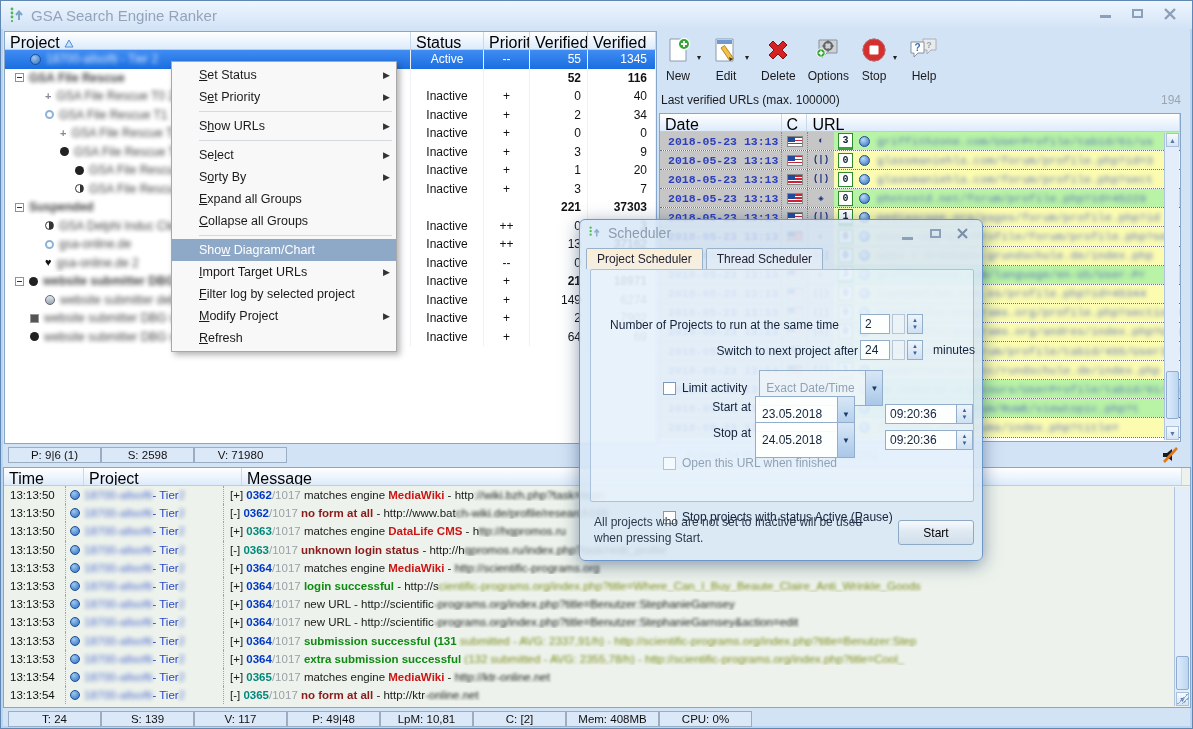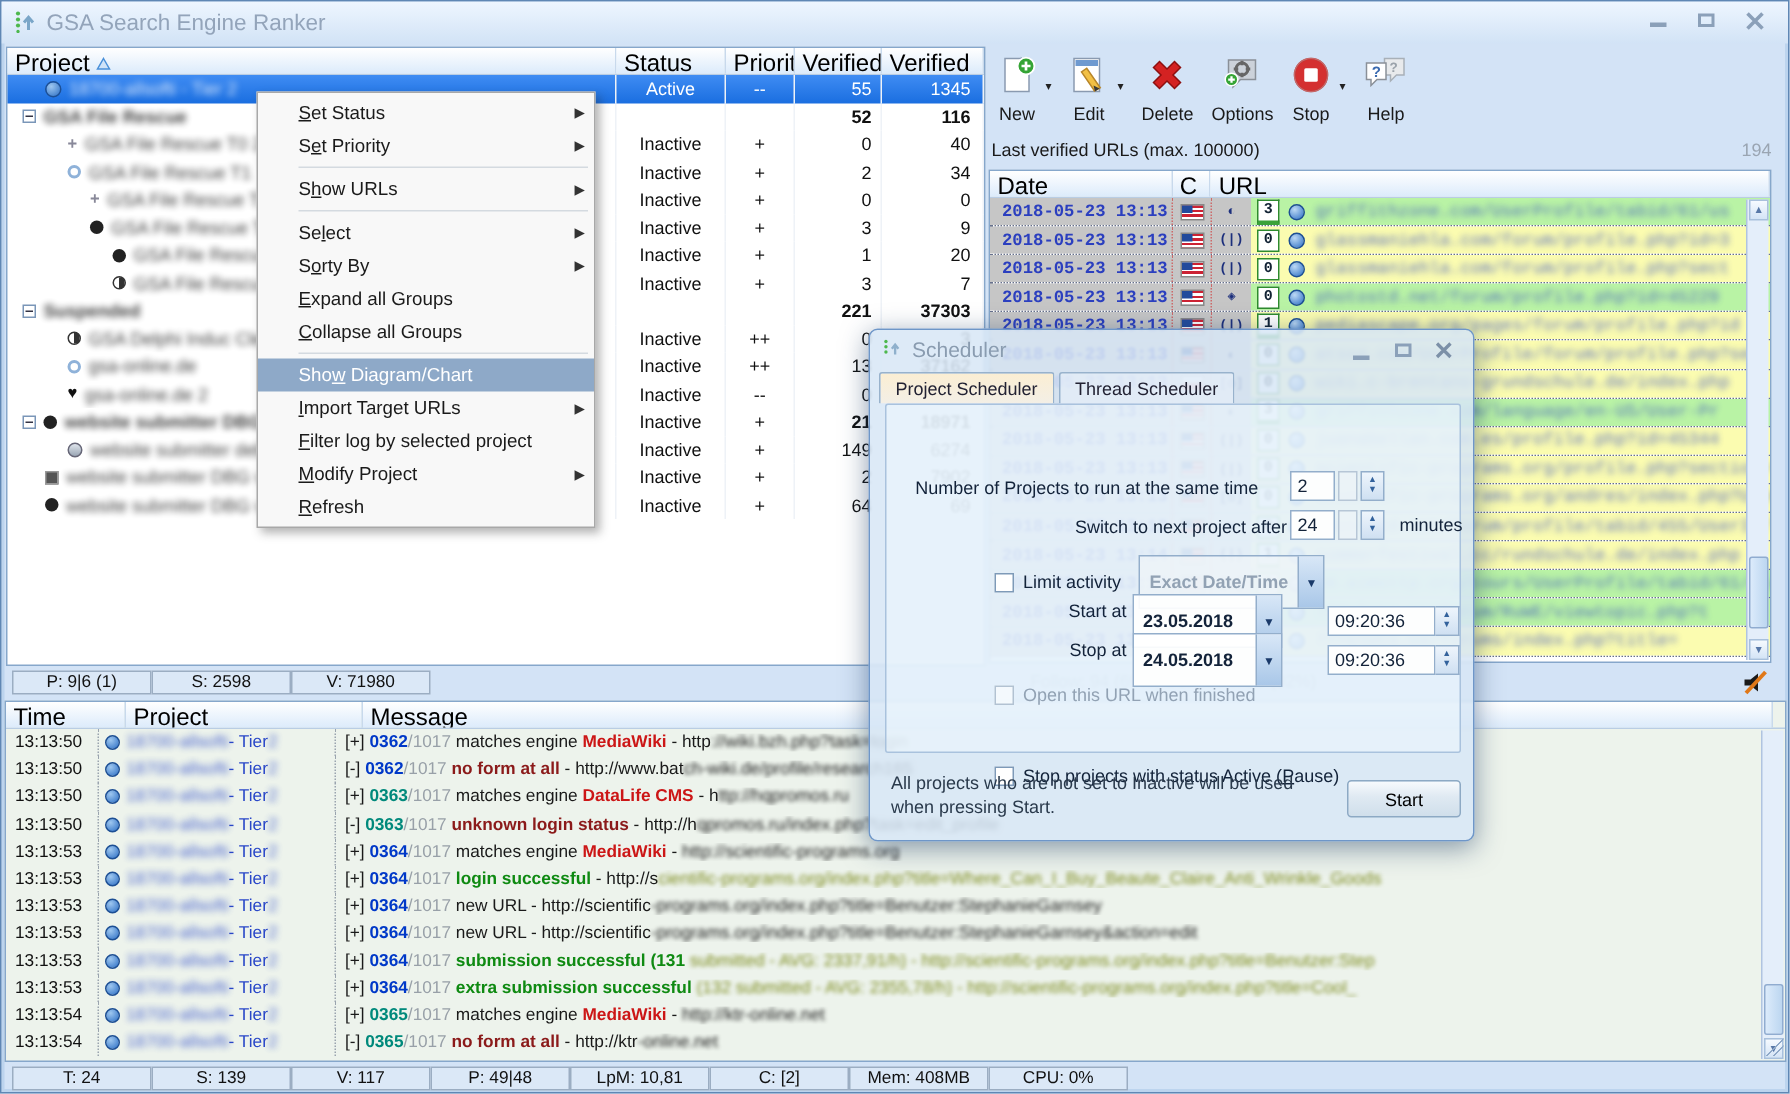--- a/index.html
+++ b/index.html
@@ -119,21 +119,21 @@
         background:rgba(245,250,255,.45);border-radius:2px;}
   .frow{position:absolute;display:flex;align-items:center;font-size:12px;color:#13233a;}
   .inp{border:1px solid #93aecb;background:rgba(255,255,255,.92);height:20px;font-size:12px;
        padding:0 4px;display:flex;align-items:center;}
   .spin{width:16px;height:20px;border:1px solid #93aecb;background:linear-gradient(#eef5fc,#cfe0f2);
         display:flex;flex-direction:column;align-items:center;justify-content:center;font-size:6px;color:#33629c;cursor:pointer;}
   .spin span{line-height:7px;}
   .ghostbox{width:13px;height:20px;border:1px solid #b6c6d6;background:rgba(238,243,248,.6);}
   .cb{width:13px;height:13px;border:1px solid #7e9ab8;background:#fff;margin-right:6px;flex:0 0 auto;cursor:pointer;}
   .cb.dis{border-color:#b2c2d2;background:rgba(255,255,255,.6);}
-  .combo{height:36px;display:flex;align-items:center;border:1px solid #93aecb;background:rgba(255,255,255,.92);cursor:pointer;font-weight:bold;}
+  .combo{height:36px;display:flex;align-items:center;border:1px solid #93aecb;background:rgba(255,255,255,.92);cursor:pointer;}
   .combo .cval{padding:0 6px;font-size:12px;}
   .combo .cbtn{width:17px;height:100%;margin-left:auto;background:linear-gradient(#d8e7f7,#a9c7e8);
                border-left:1px solid #93aecb;color:#1a3a6a;font-size:8px;display:flex;align-items:center;justify-content:center;}
   .combo.dis{background:rgba(240,244,248,.65);color:#92a2b4;}
   .combo.dis .cval{color:#92a2b4;}
   .dis-t{color:#92a2b4;}
   .urlinput{position:absolute;left:82px;top:212px;width:296px;height:20px;border:1px solid #93aecb;
             background:rgba(255,255,255,.92);font-size:12px;padding:0 5px;font-family:"Liberation Sans",sans-serif;color:#222;}
   .dinfo{position:absolute;left:14px;top:294px;font-size:12px;color:#2a3a4c;line-height:16px;}
   .startbtn{position:absolute;left:318px;top:300px;width:76px;height:25px;border:1px solid #8da9c4;border-radius:3px;

